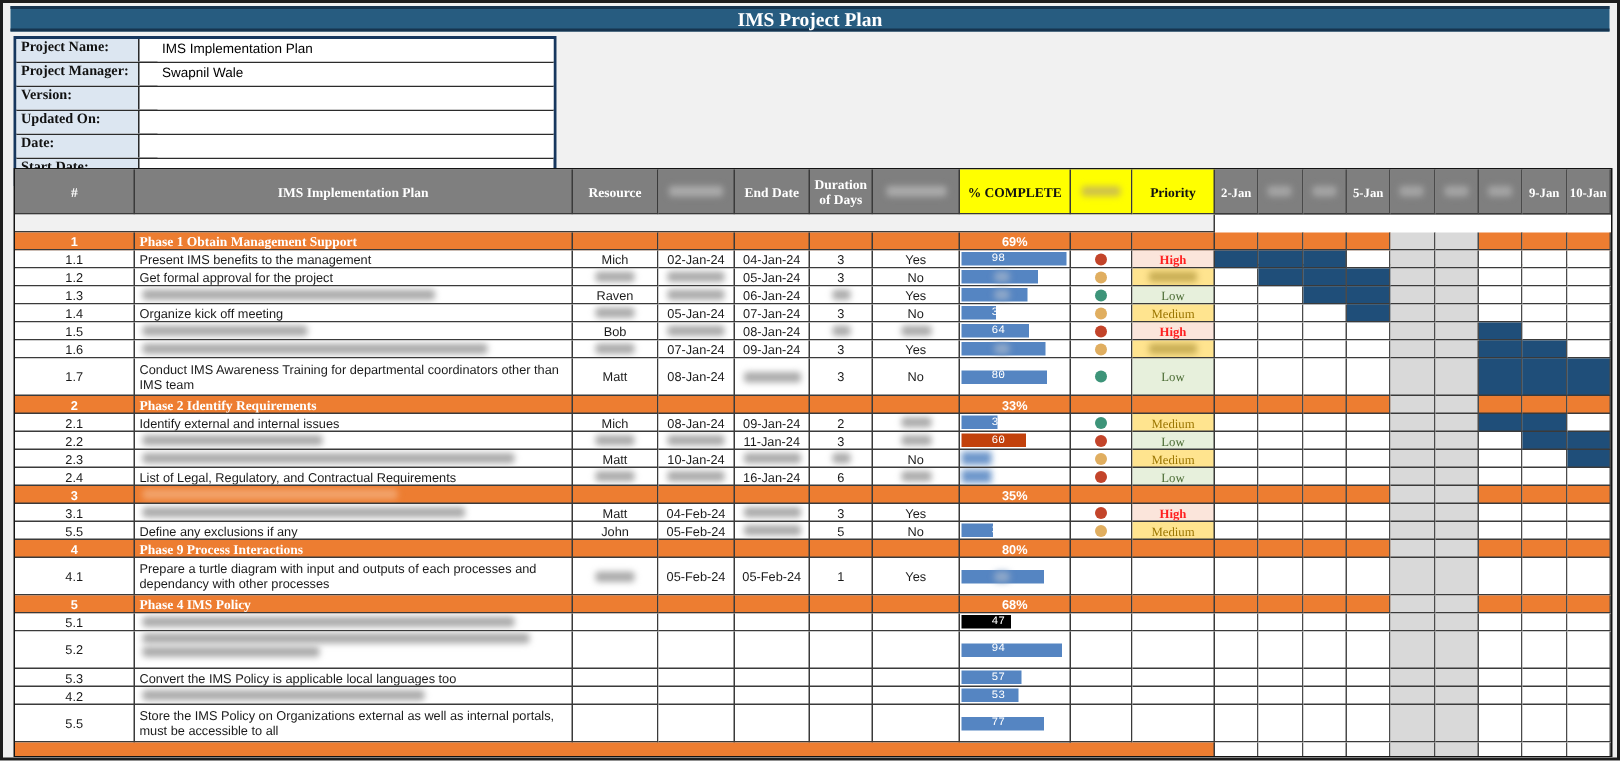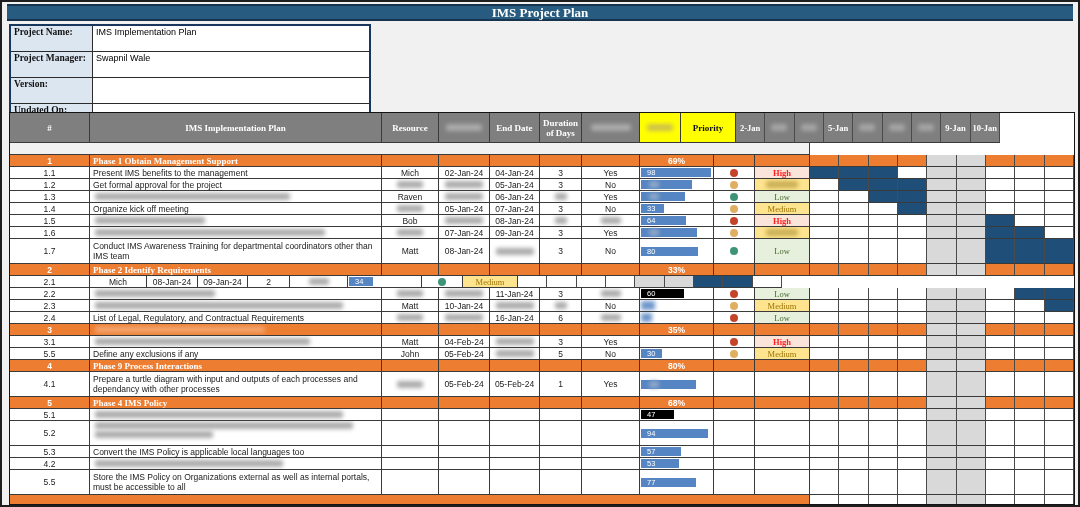--- a/index.html
+++ b/index.html
@@ -3,21 +3,21 @@
 <meta charset="utf-8">
 <style>
   * { box-sizing: border-box; margin: 0; padding: 0; }
   html,body { background:#888; }
   .frame{ position:relative; width:1080px; height:507px; background:#F1F1F1;
     border:2px solid #1E1E1E; overflow:hidden; font-family:"Liberation Sans",sans-serif; }
   .titlebar{ position:absolute; left:5px; right:5px; top:2px; height:17px;
     background:#275C80; border-top:2px solid #16344F; border-bottom:2px solid #16344F;
     color:#fff; text-align:center; font:bold 13px/13px "Liberation Serif",serif; }
   .info{ position:absolute; left:7px; top:22px; width:362px; border:2px solid #17375E; background:#fff; }
-  .inforow{ display:flex; height:26px; border-bottom:1px solid #2b2b2b; }
+  .inforow{ display:flex; height:16px; border-bottom:1px solid #2b2b2b;gap:12px; }
   .inforow:last-child{ border-bottom:none;flex-direction:column; }
   .inforow .lbl{ width:82px; background:#DCE6F1; border-right:1px solid #2b2b2b;
     font:bold 9.5px/12px "Liberation Serif",serif; padding:0 3px; color:#111; }
   .inforow .val{ flex:1; background:#fff; font:9px/12px "Liberation Sans",sans-serif; padding:0 3px; }
   .main{ position:absolute; left:7px; top:110px; width:1066px; border:1px solid #141414; background:#fff; }
   .row{ display:flex; height:12px; }
   .row.tall{ height:25px; }
   .row.hrow{ height:30px; }
   .c{ border-right:1px solid #3a3a3a; border-bottom:1px solid #3a3a3a; overflow:hidden;
       display:flex; align-items:center; justify-content:center; font-size:8.5px; color:#1a1a1a; background:#fff; }
@@ -27,21 +27,21 @@
   .g{ flex:1; border-right:1px solid #4a4a4a; border-bottom:1px solid #3a3a3a; background:#fff; }
   .hc{ background:#7F7F7F; color:#fff; font:bold 9px/10px "Liberation Serif",serif; text-align:center; }
   .hc.yel{ background:#FFFF00; color:#111; }
   .dc{ background:#7F7F7F; color:#fff; font:bold 8.5px/10px "Liberation Serif",serif; }
   .dayc{ background:#F2A60F; color:#111; font:bold 8.5px/10px "Liberation Serif",serif;margin-top:33px; }
   .c.taskcell{ justify-content:flex-start; text-align:left; padding:0 3px; line-height:10px; }
   .phase .c{ background:#ED7D31; color:#fff; font-weight:bold; }
   .phase .taskcell{ font-family:"Liberation Serif",serif; font-size:9px; }
   .pctwrap{ position:relative; justify-content:flex-start; padding:1px; }
   .bar{ height:9px; background:#5585C2; display:flex; align-items:center; color:#fff;
-        font-size:7.5px; padding-left:6px; }
+        font-size:7.5px; padding-left:20px;font-family:Liberation Mono, monospace; }
   .bar.blurred{ filter:blur(2px); opacity:.85; }
   .dot{ width:8px; height:8px; border-radius:50%; }
   .rchip{ display:inline-block; height:7px; border-radius:2px; background:#ABABAB;
           filter:blur(2px); margin:1px 2px; }
   .chipcol{ flex-direction:column; align-items:flex-start; }
   .dayspacer{ background:#F1F1F1; border-right:1px solid #3a3a3a; border-bottom:1px solid #3a3a3a; }
   .sliver{ display:flex; height:9px; }
 </style>
 </head>
 <body>
@@ -84,20 +84,21 @@
         <div class="c hc w-task">IMS Implementation Plan</div>
         <div class="c hc w-res">Resource</div>
         <div class="c hc w-start x">
           <span class="rchip" style="width: 36px; background: rgb(171, 171, 171);"></span>
         </div>
         <div class="c hc w-end">End Date</div>
         <div class="c hc w-dur">Duration of Days</div>
         <div class="c hc w-mile x">
           <span class="rchip" style="width: 40px; background: rgb(171, 171, 171);"></span>
         </div>
+        <div class="c hc w-pct yel">% COMPLETE</div>
         <div class="c hc w-status yel x">
           <span class="rchip" style="width: 26px; background: rgb(207, 194, 74);"></span>
         </div>
         <div class="c hc w-pri yel">Priority</div>
         <div class="gwrap">
           <div class="c g dc">2-Jan</div>
           <div class="c g dc x">
             <span class="rchip" style="width: 16px; background: rgb(165, 165, 165);"></span>
           </div>
           <div class="c g dc x">
@@ -397,20 +398,21 @@
           <div class="c g"></div>
           <div class="c g" style="background: rgb(217, 217, 217);"></div>
           <div class="c g" style="background: rgb(217, 217, 217);"></div>
           <div class="c g"></div>
           <div class="c g"></div>
           <div class="c g"></div>
         </div>
       </div>
       <div class="row">
         <div class="c w-num">2.1</div>
+        <div class="c w-task taskcell">Identify external and internal issues</div>
         <div class="c w-res">Mich</div>
         <div class="c w-start">08-Jan-24</div>
         <div class="c w-end">09-Jan-24</div>
         <div class="c w-dur">2</div>
         <div class="c w-mile x">
           <span class="rchip" style="width: 20px;"></span>
         </div>
         <div class="c w-pct pctwrap">
           <div class="bar" style="width: 34%; background: rgb(85, 133, 194);">34</div>
         </div>
@@ -440,21 +442,21 @@
         </div>
         <div class="c w-start x">
           <span class="rchip" style="width: 38px;"></span>
         </div>
         <div class="c w-end">11-Jan-24</div>
         <div class="c w-dur">3</div>
         <div class="c w-mile x">
           <span class="rchip" style="width: 20px;"></span>
         </div>
         <div class="c w-pct pctwrap">
-          <div class="bar" style="width: 60%; background: #000000;">60</div>
+          <div class="bar" style="width: 60%; background: #c2410c;">60</div>
         </div>
         <div class="c w-status">
           <div class="dot" style="background: rgb(195, 68, 42);"></div>
         </div>
         <div class="c w-pri" style="background: rgb(231, 240, 220); color: rgb(74, 107, 51); font-family: &quot;Liberation Serif&quot;, serif; font-weight: normal;">Low</div>
         <div class="gwrap">
           <div class="c g"></div>
           <div class="c g"></div>
           <div class="c g"></div>
           <div class="c g"></div>

